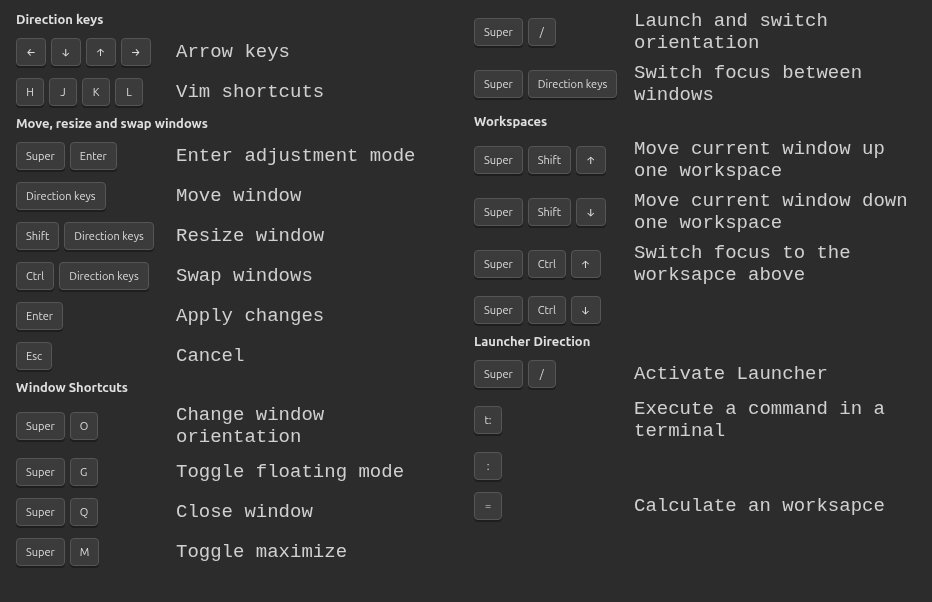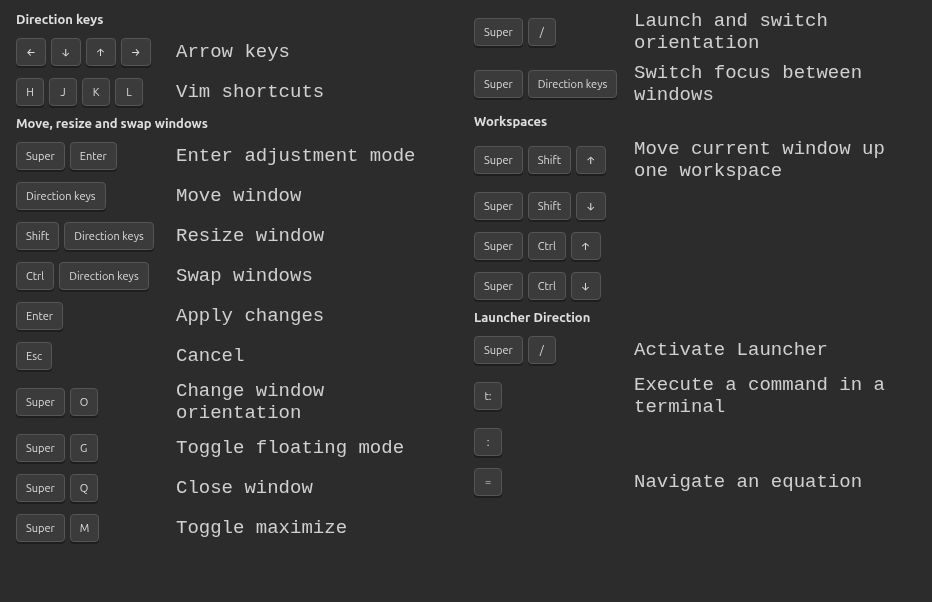--- a/index.html
+++ b/index.html
@@ -119,20 +119,21 @@
         <div class="desc">Apply changes</div>
       </div>
       <div class="row">
         <div class="keys">
           <div class="key">Esc</div>
         </div>
         <div class="desc">Cancel</div>
       </div>
     </div>
     <div class="section">
+      <div class="section-title">Window Shortcuts</div>
       <div class="row">
         <div class="keys">
           <div class="key">Super</div>
           <div class="key">O</div>
         </div>
         <div class="desc">Change window orientation</div>
       </div>
       <div class="row">
         <div class="keys">
           <div class="key">Super</div>
@@ -182,27 +183,29 @@
           <div class="key">↑</div>
         </div>
         <div class="desc">Move current window up one workspace</div>
       </div>
       <div class="row">
         <div class="keys">
           <div class="key">Super</div>
           <div class="key">Shift</div>
           <div class="key">↓</div>
         </div>
+        <div class="desc">Move current window down one workspace</div>
       </div>
       <div class="row">
         <div class="keys">
           <div class="key">Super</div>
           <div class="key">Ctrl</div>
           <div class="key">↑</div>
         </div>
+        <div class="desc">Switch focus to the worksapce above</div>
       </div>
       <div class="row">
         <div class="keys">
           <div class="key">Super</div>
           <div class="key">Ctrl</div>
           <div class="key">↓</div>
         </div>
       </div>
     </div>
     <div class="section">
@@ -222,16 +225,16 @@
       </div>
       <div class="row">
         <div class="keys">
           <div class="key">:</div>
         </div>
       </div>
       <div class="row">
         <div class="keys">
           <div class="key">=</div>
         </div>
-        <div class="desc">Navigate an equation</div>
+        <div class="desc">Calculate an worksapce</div>
       </div>
     </div>
   </div>
 
 </body></html>

